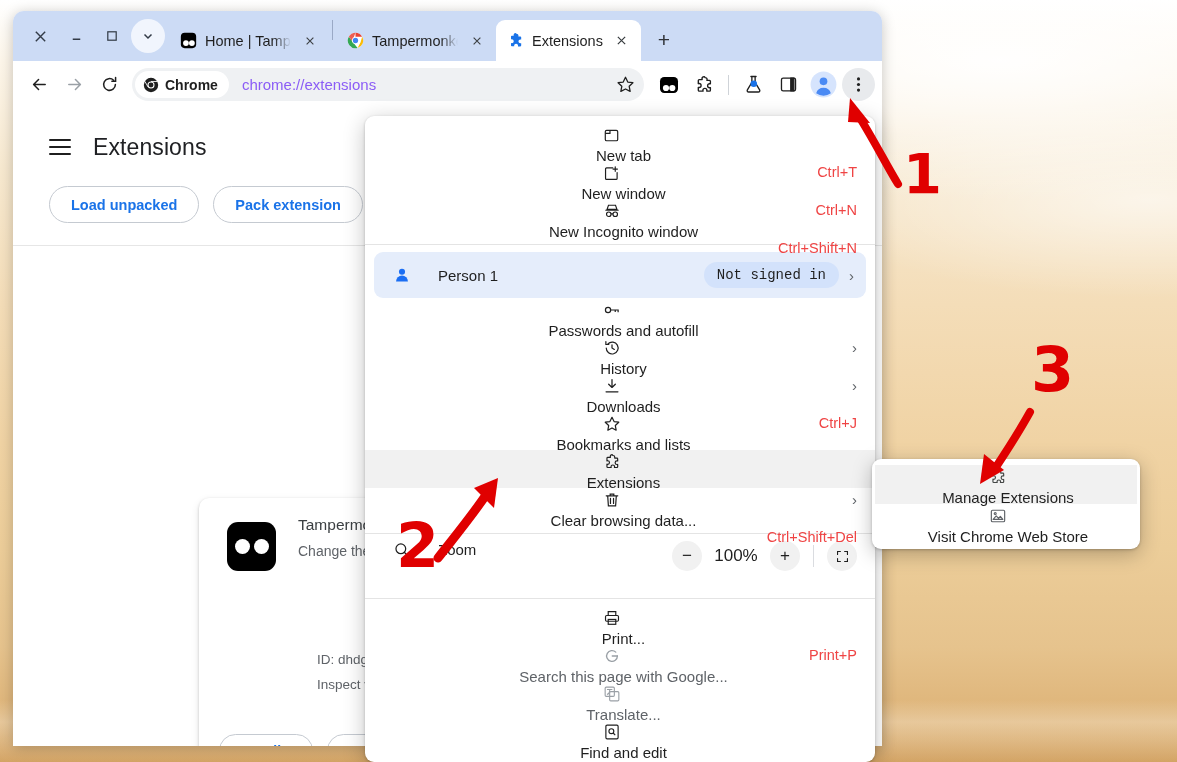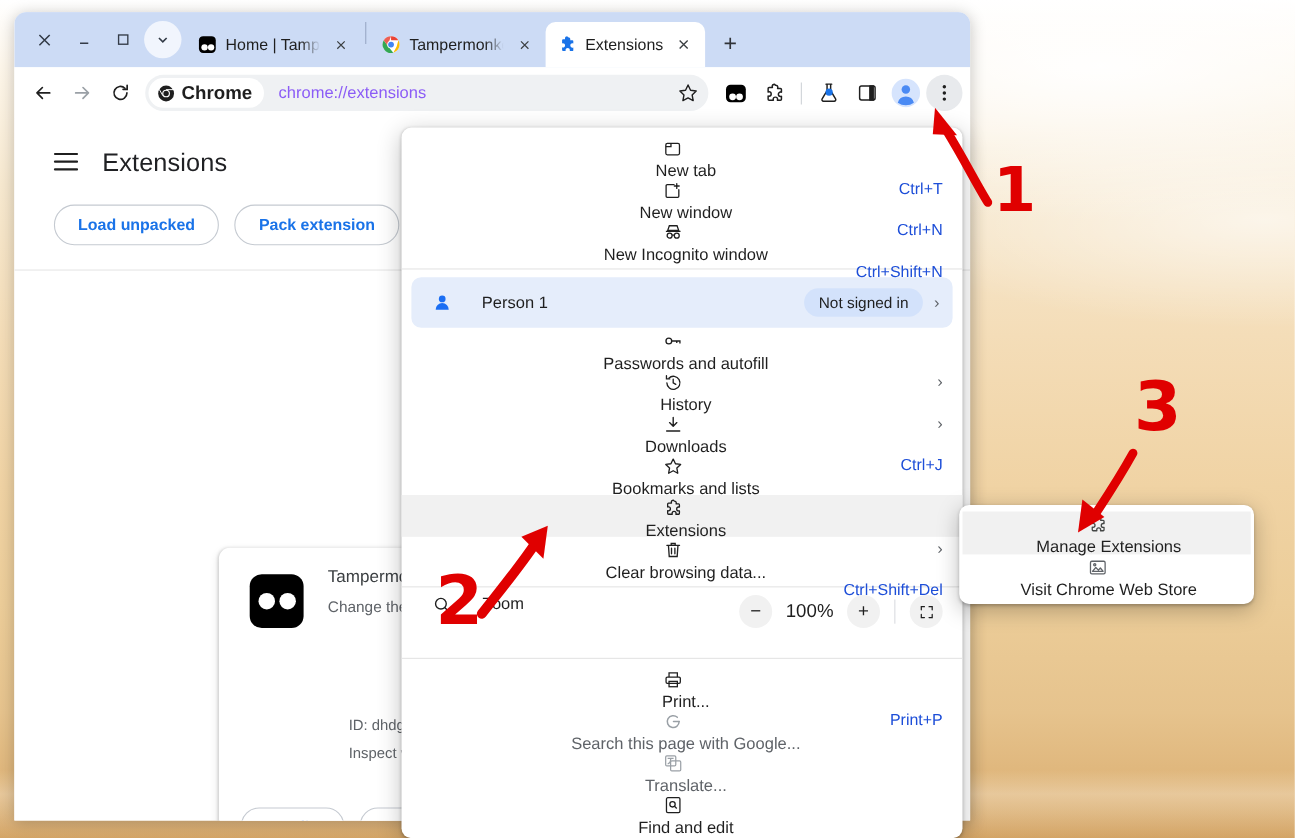--- a/index.html
+++ b/index.html
@@ -128,21 +128,21 @@
     margin: 0 6px 0 4px;
     padding: 0 4px 0 3px;
     min-width: 0;
   }
   .chip {
     height: 27px;
     background: #fff;
     border-radius: 14px;
     display:flex; align-items:center; gap:6px;
     padding: 0 11px 0 8px;
-    font-size: 17px; font-weight: 700; color:#1f1f1f;
+    font-size: 14px; font-weight: 700; color:#1f1f1f;
     flex: 0 0 auto;
   }
   .url {
     flex: 1; min-width:0;
     font-size: 15px; color:#8b5cf6;
     padding-left: 13px;
     white-space:nowrap; overflow:hidden;
   }
   .star { width:30px; flex:0 0 30px; display:flex; align-items:center; justify-content:center; }
   .tb-sep { width:1px; height:20px; background:#cfd3d8; margin:0 6px; flex:0 0 1px; }
@@ -220,41 +220,42 @@
     position:relative;
     flex-direction:column;
   }
   .mi.hl { background:#f1f1f1; }
   .mi .mi-ico {
     width: 24px; flex:0 0 24px;
     display:flex; align-items:center; justify-content:center;
     color:#1f1f1f; margin-right: 24px;
   }
   .mi .mi-label { flex:1; white-space:nowrap; }
-  .mi .mi-accel { color:#1d4ed8; font-size:14.5px; margin-left:auto; }
+  .mi .mi-accel { color:#ef4444; font-size:14.5px; margin-left:auto; }
   .mi .mi-arrow { margin-left:auto; color:#5f6368; font-size:15px; padding-left:10px;}
   .mi.dim .mi-label, .mi.dim .mi-ico { color:#5f6368; }
   .msep { height:1px; background:#e4e4e4; margin: 7px 0; }
 
   .profile-row {
     height: 46px;
     margin: 0 9px;
     border-radius: 9px;
     background: #e5edfb;
     display:flex; align-items:center;
     padding: 0 12px 0 16px;
     font-size: 15px; color:#1f1f1f;
   }
   .profile-row .mi-ico { width:24px; flex:0 0 24px; display:flex;align-items:center;justify-content:center; margin-right:24px; color:#1b6ef3;}
   .chip-sign {
     background:#d3e2fb; color:#1f1f1f;
     font-size: 14px;
     border-radius: 14px;
     padding: 5px 13px;
     margin-left:auto;
+    font-family:Liberation Mono, monospace;
   }
   .profile-row .mi-arrow { margin-left: 10px; color:#5f6368;}
 
   .zoom-row {
     height: 50px; display:flex; align-items:flex-start;
     padding: 0 18px 0 25px;
     font-size: 15px; color:#1f1f1f;
   }
   .zoom-row .mi-ico { width:24px; flex:0 0 24px; display:flex;align-items:center;justify-content:center; margin-right:24px;}
   .zoom-ctrls { margin-left:auto; display:flex; align-items:center; gap:11px;}

